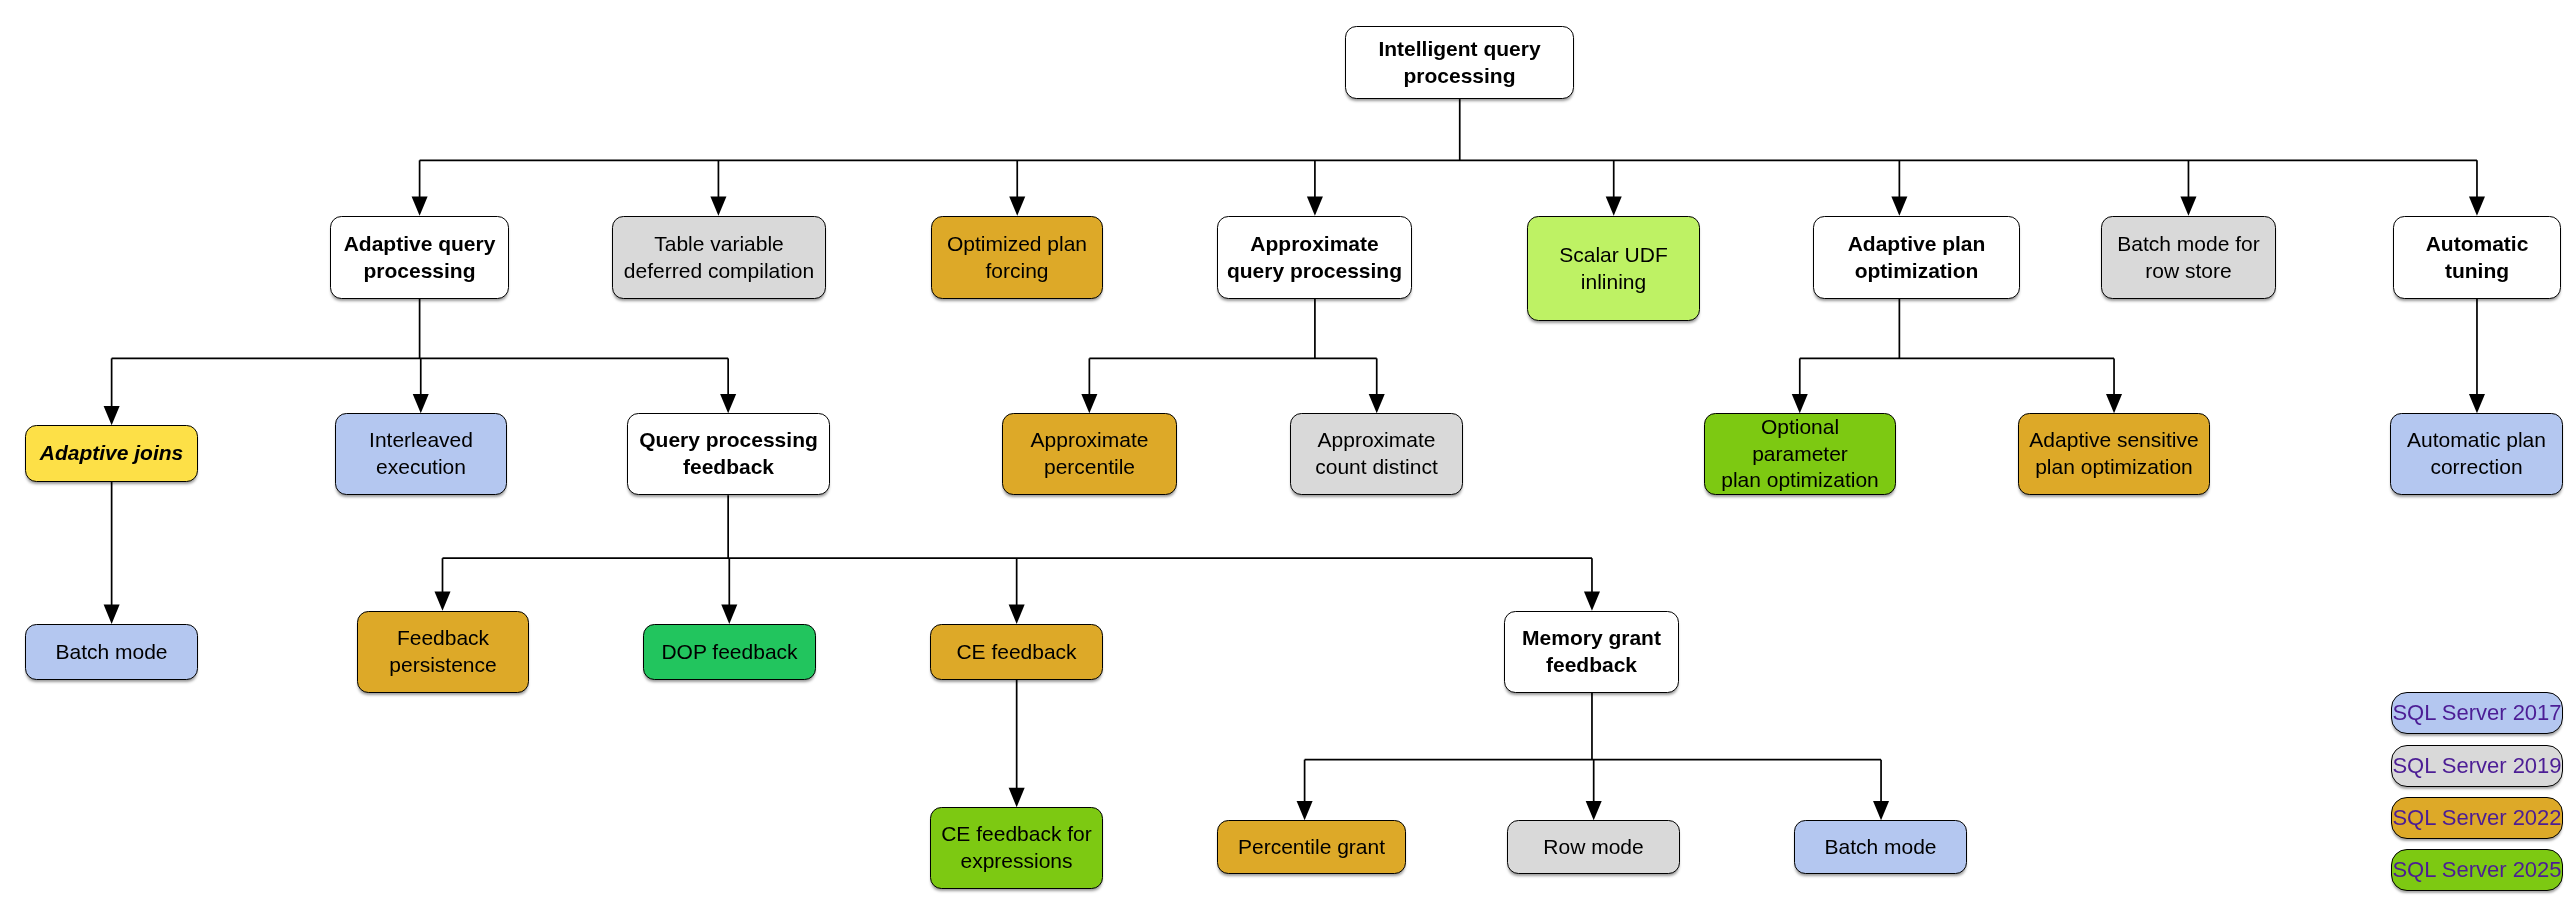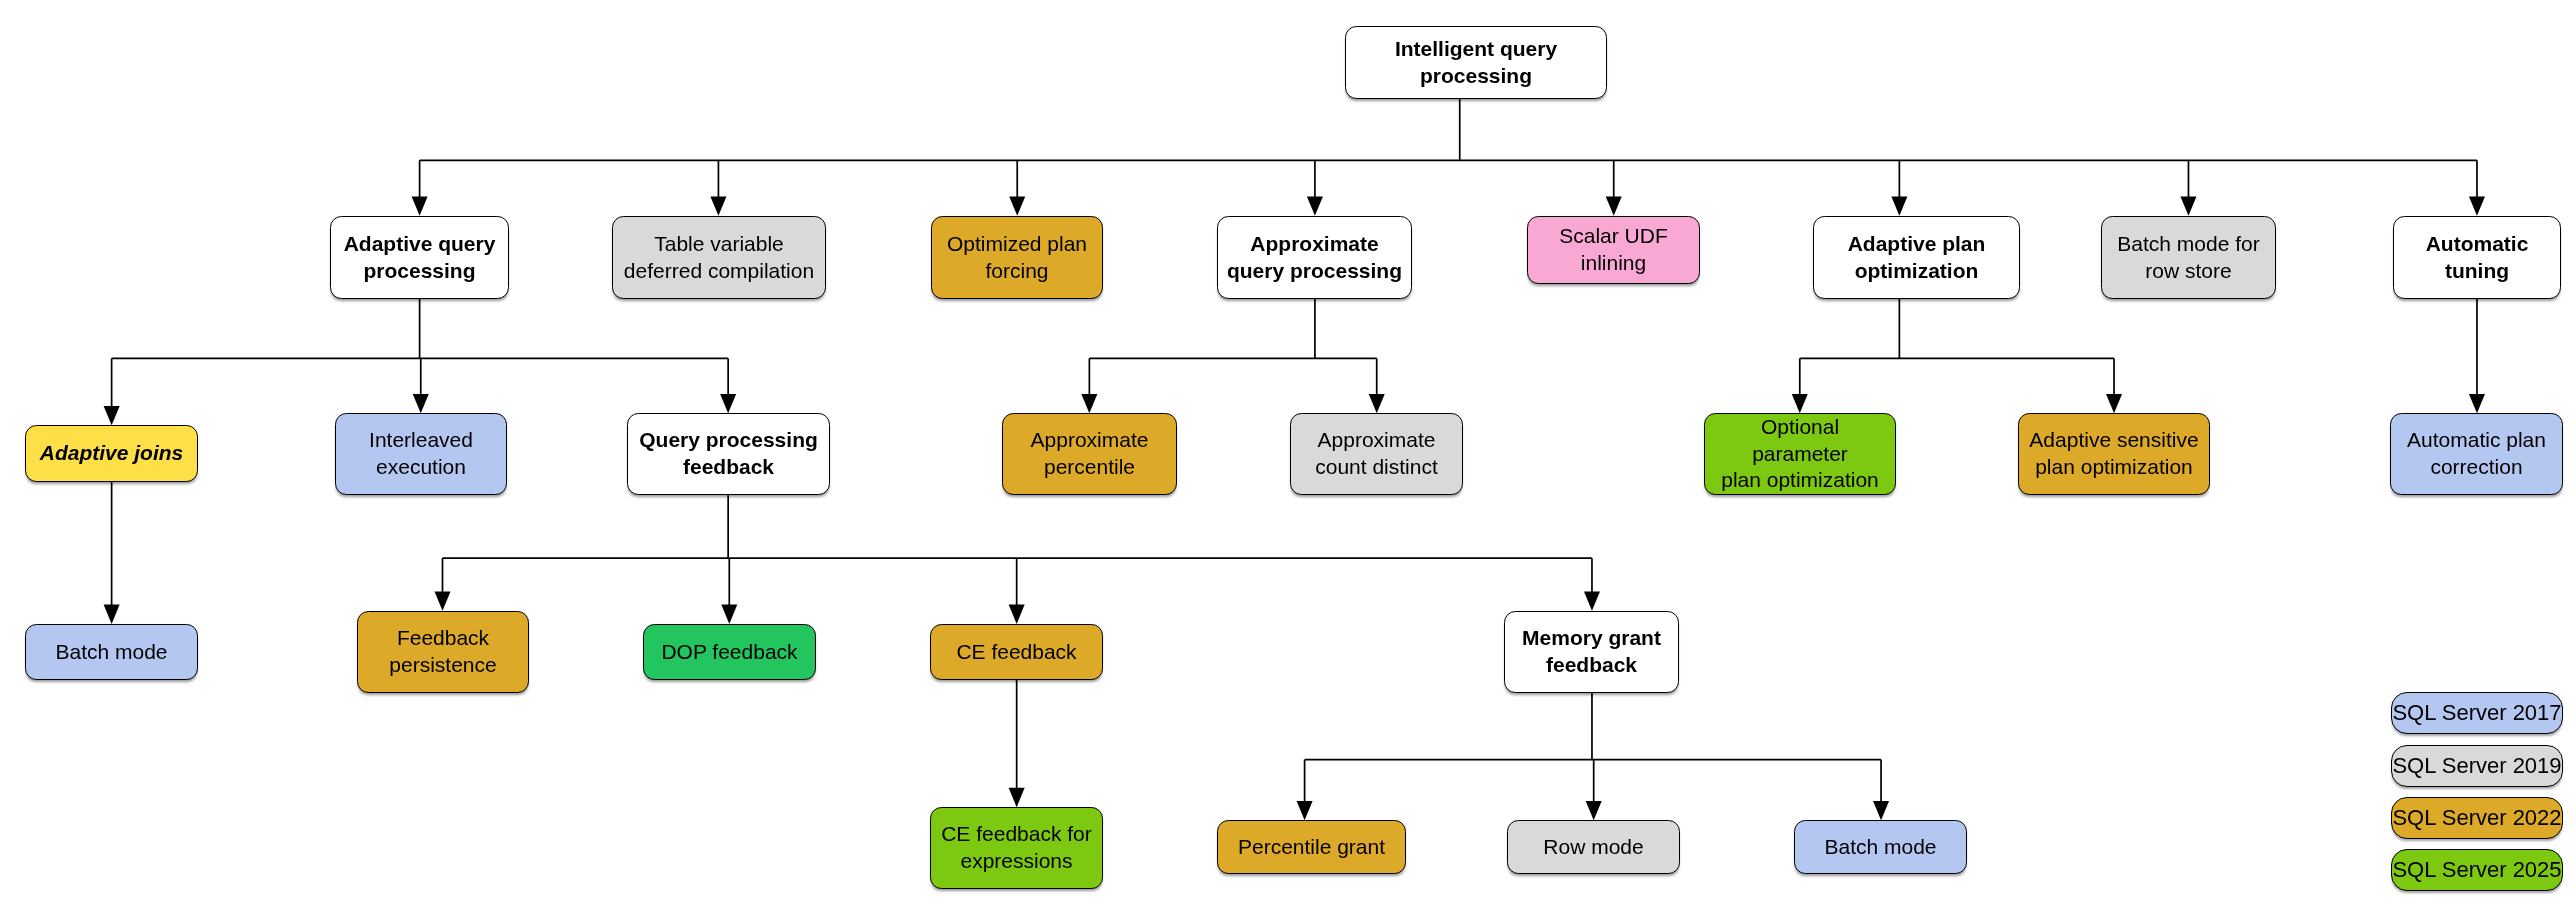--- a/index.html
+++ b/index.html
@@ -27,21 +27,21 @@
   }
   .node.bold{font-weight:bold;}
   .legend-item{
     position:absolute;
     box-sizing:border-box;
     display:flex;align-items:center;justify-content:center;
     text-align:center;
     border:1.7px solid #000;
     border-radius:16px;
     font-size:22px;
-    color:#000000;
+    color:#4c1d95;
     box-shadow:0 2.9px 2.3px -1.7px rgba(0,0,0,0.35);
   }
 </style>
 </head>
 <body>
 
 <div id="canvas">
   <svg id="edges" width="2576" height="916" viewBox="0 0 4500 1600">
       <line x1="2550" y1="173" x2="2550" y2="280" stroke="#000000" stroke-width="3"></line>
       <line x1="733" y1="280" x2="4327" y2="280" stroke="#000000" stroke-width="3"></line>
@@ -100,31 +100,31 @@
       <line x1="2781" y1="1210" x2="2781" y2="1327" stroke="#000000" stroke-width="3"></line>
       <line x1="2279" y1="1327" x2="3286" y2="1327" stroke="#000000" stroke-width="3"></line>
       <line x1="2279" y1="1327" x2="2279" y2="1405" stroke="#000000" stroke-width="3"></line>
       <polygon points="2265,1399 2293,1399 2279,1433" fill="#000000"></polygon>
       <line x1="2784" y1="1327" x2="2784" y2="1405" stroke="#000000" stroke-width="3"></line>
       <polygon points="2770,1399 2798,1399 2784,1433" fill="#000000"></polygon>
       <line x1="3286" y1="1327" x2="3286" y2="1405" stroke="#000000" stroke-width="3"></line>
       <polygon points="3272,1399 3300,1399 3286,1433" fill="#000000"></polygon>
     </svg>
   <div id="nodes">
-      <div class="node bold" style="left: 1345px; top: 26px; width: 262px; height: 73px; background: rgb(255, 255, 255);">Intelligent query
+      <div class="node bold" style="left: 1345px; top: 26px; width: 229px; height: 73px; background: rgb(255, 255, 255);">Intelligent query
 processing</div>
       <div class="node bold" style="left: 330px; top: 216px; width: 179px; height: 83px; background: rgb(255, 255, 255); text-align: center;">Adaptive query
 processing</div>
       <div class="node" style="left: 612px; top: 216px; width: 214px; height: 83px; background: rgb(217, 217, 217);">Table variable
 deferred compilation</div>
       <div class="node" style="left: 931px; top: 216px; width: 172px; height: 83px; background: rgb(221, 169, 40);">Optimized plan
 forcing</div>
       <div class="node bold" style="left: 1217px; top: 216px; width: 195px; height: 83px; background: rgb(255, 255, 255);">Approximate
 query processing</div>
-      <div class="node" style="left: 1527px; top: 216px; width: 173px; height: 68px; background: #f9a8d4;">Scalar UDF
+      <div class="node" style="left: 1527px; top: 216px; width: 173px; height: 105px; background: #bef264;">Scalar UDF
 inlining</div>
       <div class="node bold" style="left: 1813px; top: 216px; width: 207px; height: 83px; background: rgb(255, 255, 255);">Adaptive plan
 optimization</div>
       <div class="node" style="left: 2101px; top: 216px; width: 175px; height: 83px; background: rgb(217, 217, 217);">Batch mode for
 row store</div>
       <div class="node bold" style="left: 2393px; top: 216px; width: 168px; height: 83px; background: rgb(255, 255, 255);">Automatic
 tuning</div>
       <div class="node bold" style="left: 25px; top: 425px; width: 173px; height: 57px; background: #fde047; font-style: italic;">Adaptive joins</div>
       <div class="node" style="left: 335px; top: 413px; width: 172px; height: 82px; background: rgb(180, 199, 240);">Interleaved
 execution</div>

